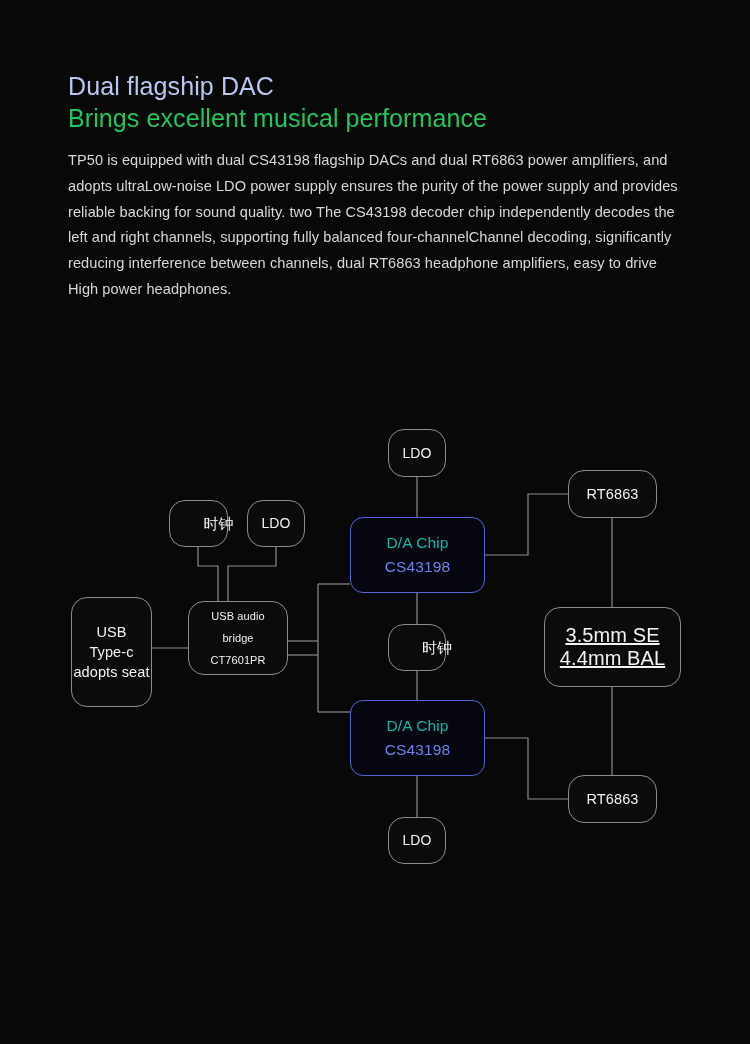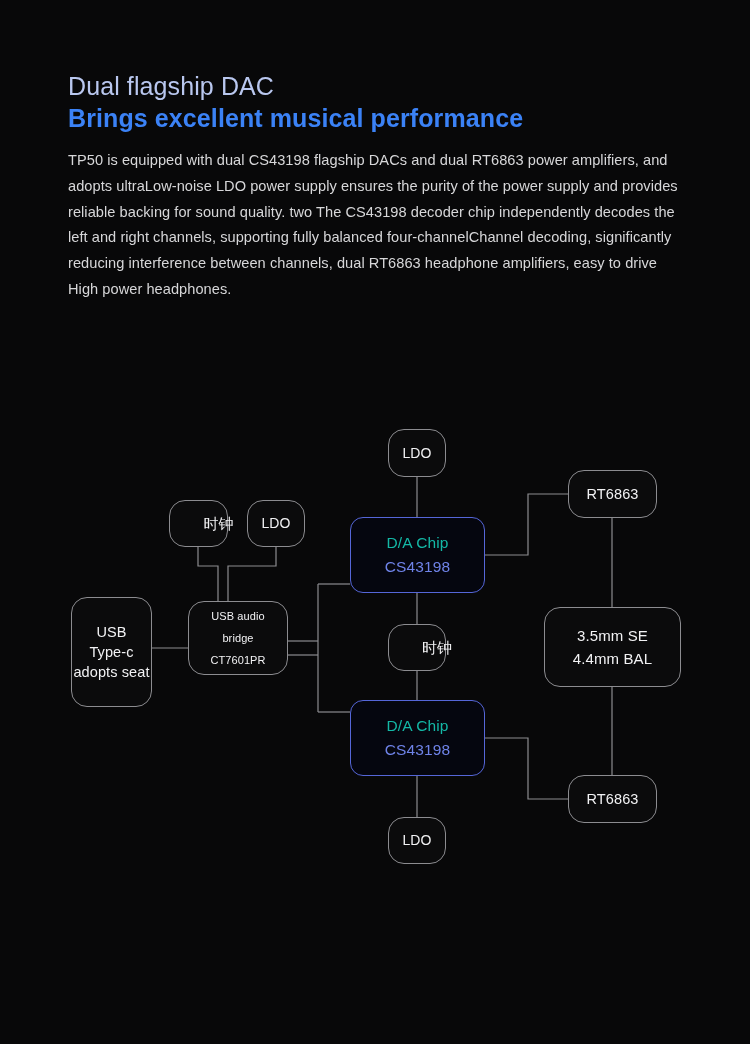--- a/index.html
+++ b/index.html
@@ -27,21 +27,21 @@
     width: 640px;
   }
   .head-line {
     font-size: 25px;
     line-height: 32px;
     letter-spacing: 0.1px;
     font-weight: 400;
     white-space: nowrap;
   }
   .head-line.l1 { color: #b9c7ef; margin-top: 32px; }
-  .head-line.l2 { color: #3b82f6; font-weight: bold; }
+  .head-line.l2 { color: #22c55e; }
 
   
   #paragraph {
     position: absolute;
     left: 68px;
     top: 148px;
     width: 622px;
     color: #d7d7d9;
     font-size: 14.6px;
     line-height: 25.8px;
@@ -85,21 +85,21 @@
     border: 1.4px solid #5566d8;
     border-radius: 13px;
     background: #05060f;
   }
   .node.dac .ln { font-size: 15.5px; line-height: 24px; }
   .node.dac .ln.t1 { color: #14b8a6; }
   .node.dac .ln.t2 { color: #6f83e8; }
 
   .node.cjk { font-size: 15px; padding-left: 40px; }
   .node.wide { font-size: 14.5px; line-height: 20px; }
-  .node.out  { font-size: 15px; line-height: 23px; }
+  .node.out  { font-size: 20px; line-height: 23px; text-decoration: underline; }
 </style>
 </head>
 <body>
 
 <div id="page">
 
   <div id="heading">
     <div class="head-line l1">Dual flagship DAC</div>
     <div class="head-line l2">Brings excellent musical performance</div>
   </div>

